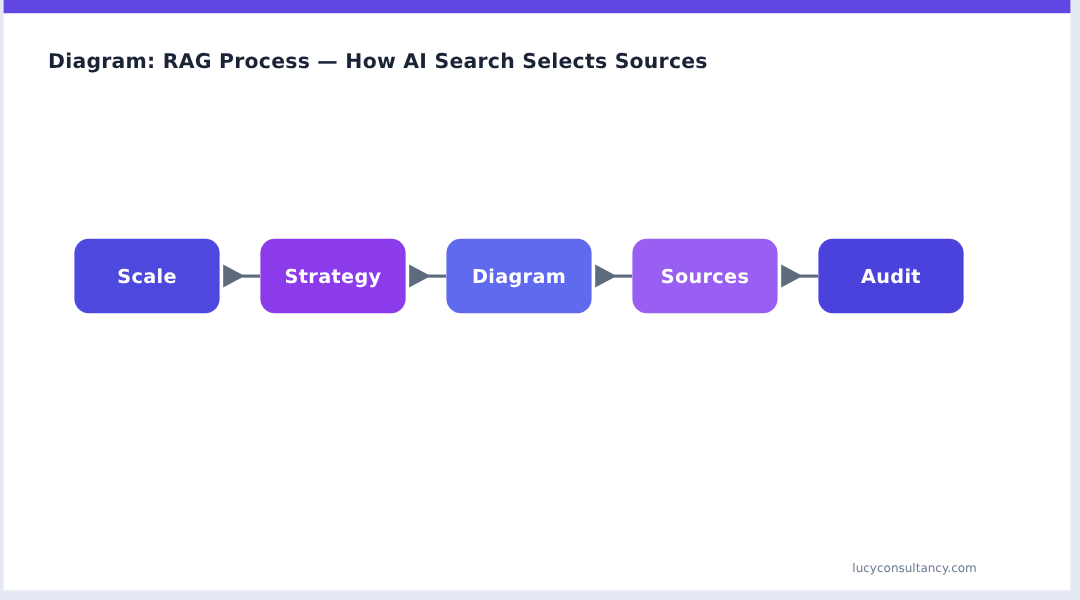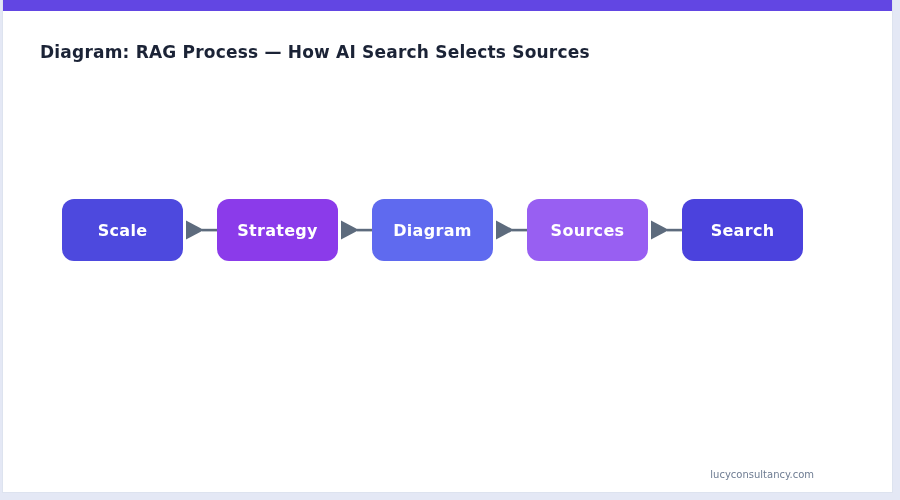--- a/index.html
+++ b/index.html
@@ -102,19 +102,19 @@
 
     <div class="flow-step" style="background-color: rgb(152, 95, 242);">Sources</div>
 
     <div class="flow-connector" style="color: rgb(93, 107, 125);">
       <svg width="34" height="62" viewBox="0 0 34 62">
         <polygon points="3,21.5 3,40.5 21,31" fill="currentColor"></polygon>
         <rect x="19" y="29.8" width="15" height="2.6" fill="currentColor"></rect>
       </svg>
     </div>
 
-    <div class="flow-step" style="background-color: rgb(75, 66, 221);">Search</div>
+    <div class="flow-step" style="background-color: rgb(75, 66, 221);">Audit</div>
 
   </div>
 
   <div class="footer" style="color: rgb(110, 124, 146);">lucyconsultancy.com</div>
 
 </div>
 
 </body></html>

